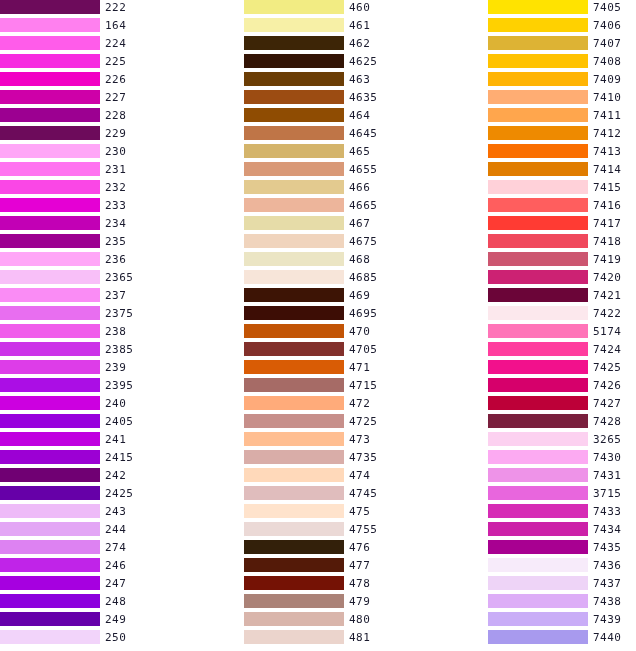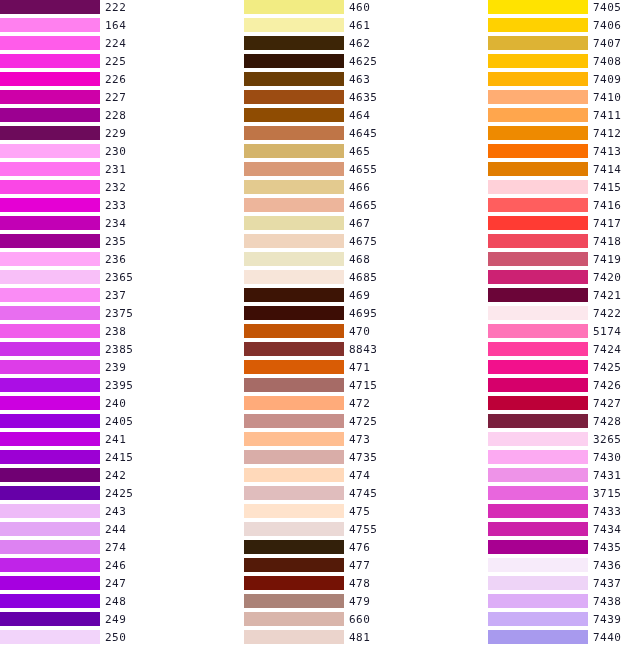--- a/index.html
+++ b/index.html
@@ -273,21 +273,21 @@
       <div class="swatch-row">
         <div class="swatch-chip" style="background-color: rgb(61, 13, 5);"></div>
         <div class="swatch-label">4695</div>
       </div>
       <div class="swatch-row">
         <div class="swatch-chip" style="background-color: rgb(194, 84, 5);"></div>
         <div class="swatch-label">470</div>
       </div>
       <div class="swatch-row">
         <div class="swatch-chip" style="background-color: rgb(130, 48, 43);"></div>
-        <div class="swatch-label">8843</div>
+        <div class="swatch-label">4705</div>
       </div>
       <div class="swatch-row">
         <div class="swatch-chip" style="background-color: rgb(217, 92, 5);"></div>
         <div class="swatch-label">471</div>
       </div>
       <div class="swatch-row">
         <div class="swatch-chip" style="background-color: rgb(166, 107, 102);"></div>
         <div class="swatch-label">4715</div>
       </div>
       <div class="swatch-row">
@@ -333,21 +333,21 @@
       <div class="swatch-row">
         <div class="swatch-chip" style="background-color: rgb(117, 18, 5);"></div>
         <div class="swatch-label">478</div>
       </div>
       <div class="swatch-row">
         <div class="swatch-chip" style="background-color: rgb(171, 130, 119);"></div>
         <div class="swatch-label">479</div>
       </div>
       <div class="swatch-row">
         <div class="swatch-chip" style="background-color: rgb(217, 181, 171);"></div>
-        <div class="swatch-label">660</div>
+        <div class="swatch-label">480</div>
       </div>
       <div class="swatch-row">
         <div class="swatch-chip" style="background-color: rgb(235, 212, 204);"></div>
         <div class="swatch-label">481</div>
       </div>
     </div>
   <div class="swatch-column" id="column-3">
       <div class="swatch-row">
         <div class="swatch-chip" style="background-color: rgb(255, 227, 0);"></div>
         <div class="swatch-label">7405</div>

